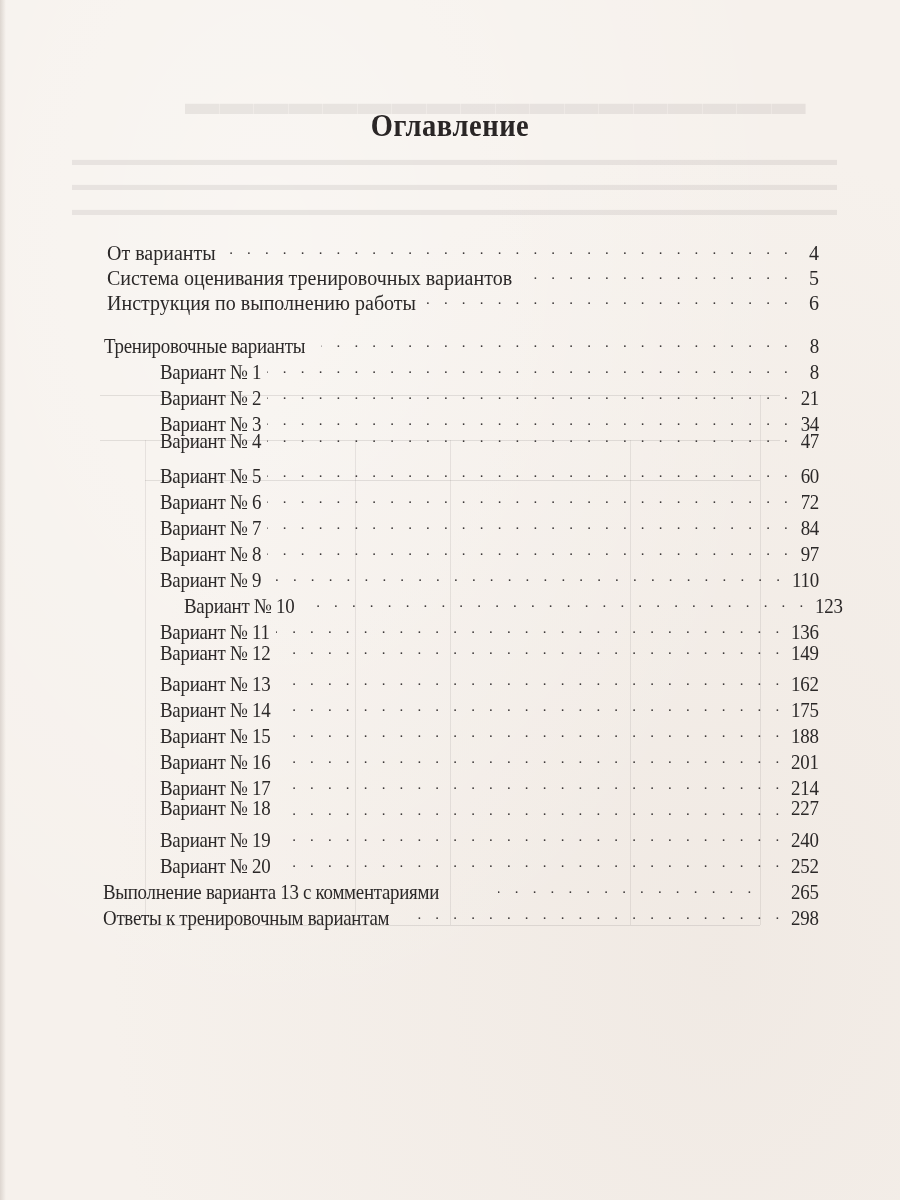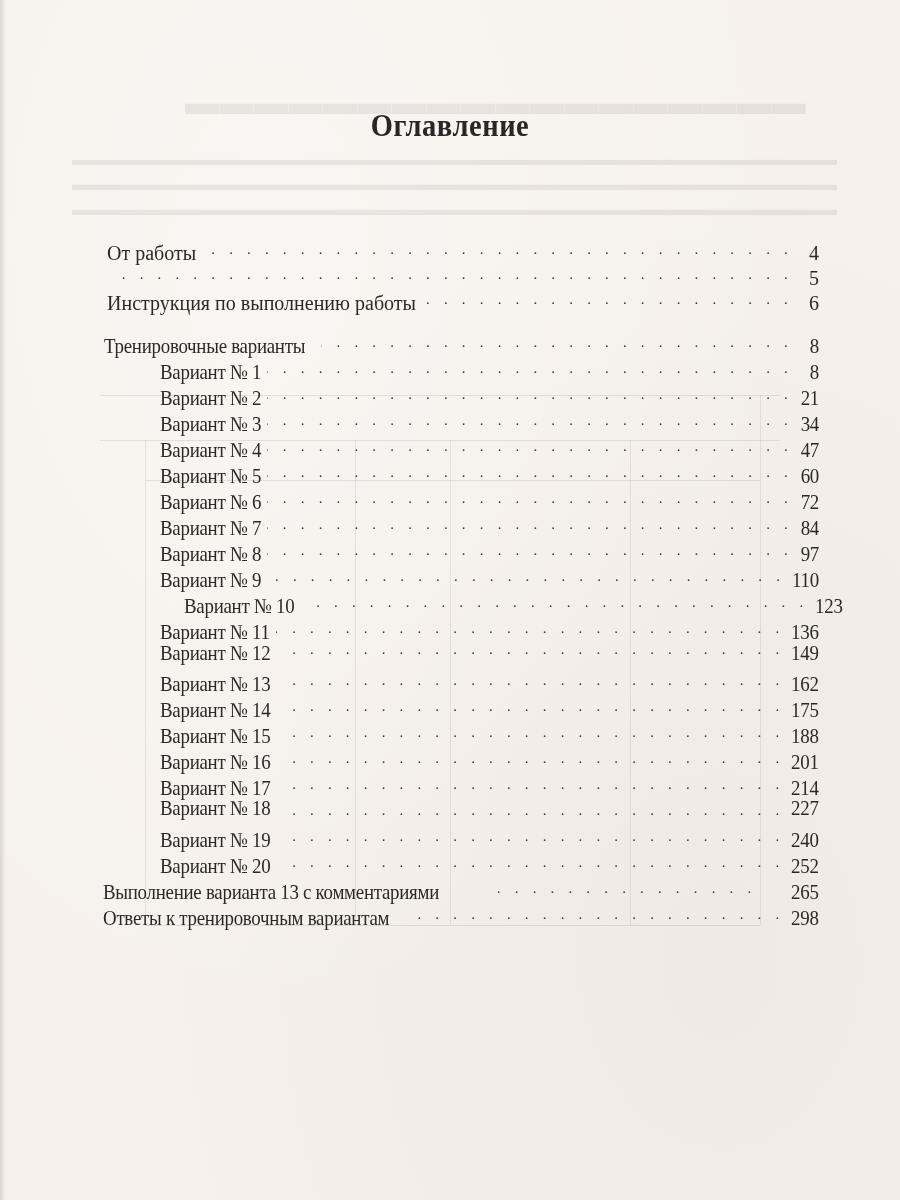--- a/index.html
+++ b/index.html
@@ -65,25 +65,26 @@
   <div class="ghost-vrule" style="left:355px; top:440px; height:485px"></div>
   <div class="ghost-vrule" style="left:450px; top:440px; height:485px"></div>
   <div class="ghost-vrule" style="left:630px; top:440px; height:485px"></div>
   <div class="ghost-vrule" style="left:760px; top:395px; height:530px"></div>
 </div>
 
 <div class="title">Оглавление</div>
 
 <div>
   <div class="toc-row times" style="left:107px; top:234px; width:712px;">
-    <span class="label">От работы</span>
+    <span class="label">От варианты</span>
     <span class="leader"></span>
     <span class="page">4</span>
   </div>
   <div class="toc-row times" style="left:107px; top:259px; width:712px;">
+    <span class="label">Система оценивания тренировочных вариантов</span>
     <span class="leader"></span>
     <span class="page">5</span>
   </div>
   <div class="toc-row times" style="left:107px; top:284px; width:712px;">
     <span class="label">Инструкция по выполнению работы</span>
     <span class="leader"></span>
     <span class="page">6</span>
   </div>
 </div>
 
@@ -102,21 +103,21 @@
   <div class="toc-row cond" style="left:160px; top:379px; width:659px;">
       <span class="label">Вариант № 2</span>
       <span class="leader"></span>
       <span class="page">21</span>
     </div>
   <div class="toc-row cond" style="left:160px; top:405px; width:659px;">
       <span class="label">Вариант № 3</span>
       <span class="leader"></span>
       <span class="page">34</span>
     </div>
-  <div class="toc-row cond" style="left:160px; top:431px; width:659px;">
+  <div class="toc-row cond" style="left:160px; top:422px; width:659px;">
       <span class="label">Вариант № 4</span>
       <span class="leader"></span>
       <span class="page">47</span>
     </div>
   <div class="toc-row cond" style="left:160px; top:457px; width:659px;">
       <span class="label">Вариант № 5</span>
       <span class="leader"></span>
       <span class="page">60</span>
     </div>
   <div class="toc-row cond" style="left:160px; top:483px; width:659px;">

